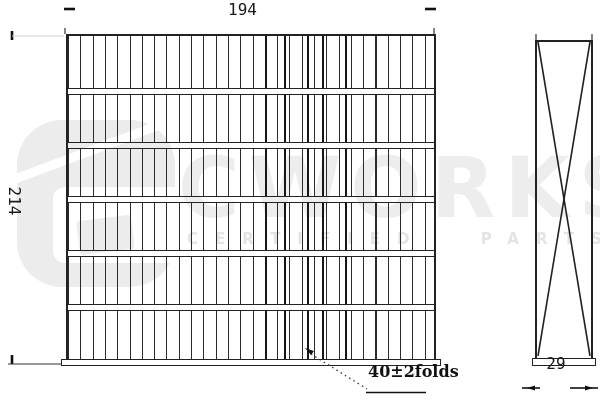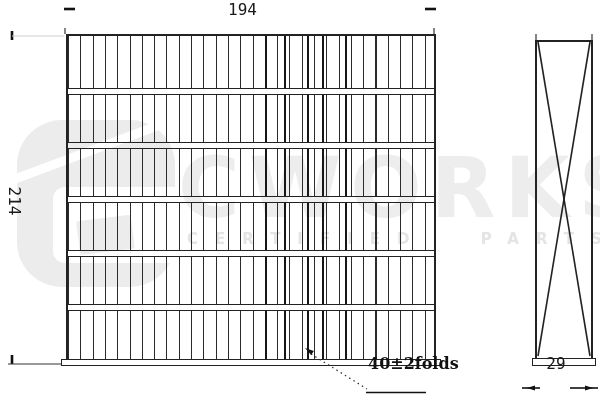--- a/index.html
+++ b/index.html
@@ -43,21 +43,21 @@
   .side-cap{position:absolute;left:532px;top:358px;width:64px;height:8px;
             border:1.5px solid #222;background:#fff;z-index:1;}
 
   .overlay-svg{position:absolute;left:0;top:0;z-index:2;pointer-events:none;}
 
   
   .dim{position:absolute;font-size:16px;color:#1a1a1a;z-index:3;line-height:1;}
   .dim-194{left:228px;top:2px;width:44px;text-align:left;}
   .dim-214{left:-8px;top:193px;width:44px;text-align:center;transform:rotate(90deg);}
   .dim-29{left:542px;top:356px;width:28px;text-align:center;}
-  .note-folds{position:absolute;left:368px;top:356px;z-index:3;
+  .note-folds{position:absolute;left:368px;top:364px;z-index:3;
               font-family:"DejaVu Serif",serif;font-weight:bold;font-size:16px;
               color:#111;white-space:nowrap;line-height:1;}
 </style>
 </head>
 <body>
 
 <div class="canvas">
 
   <div class="wm-brand">CWORKS</div>
   <div class="wm-tagline">CERTIFIED PARTS</div>

